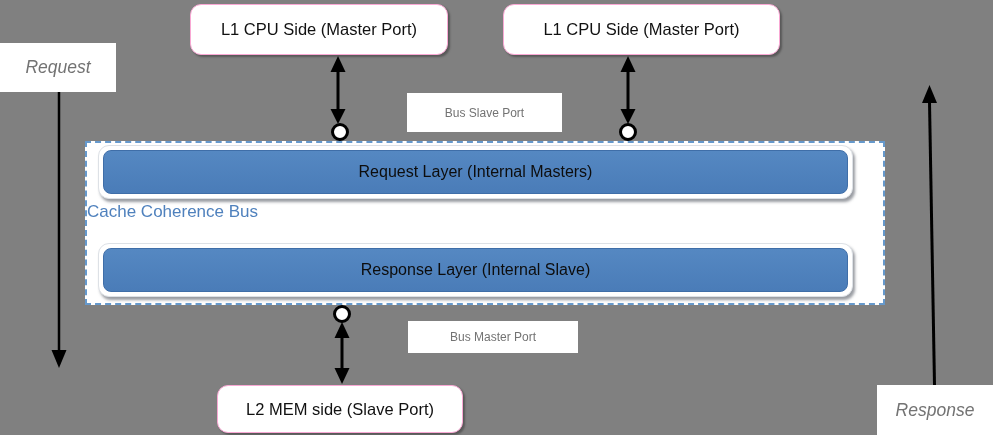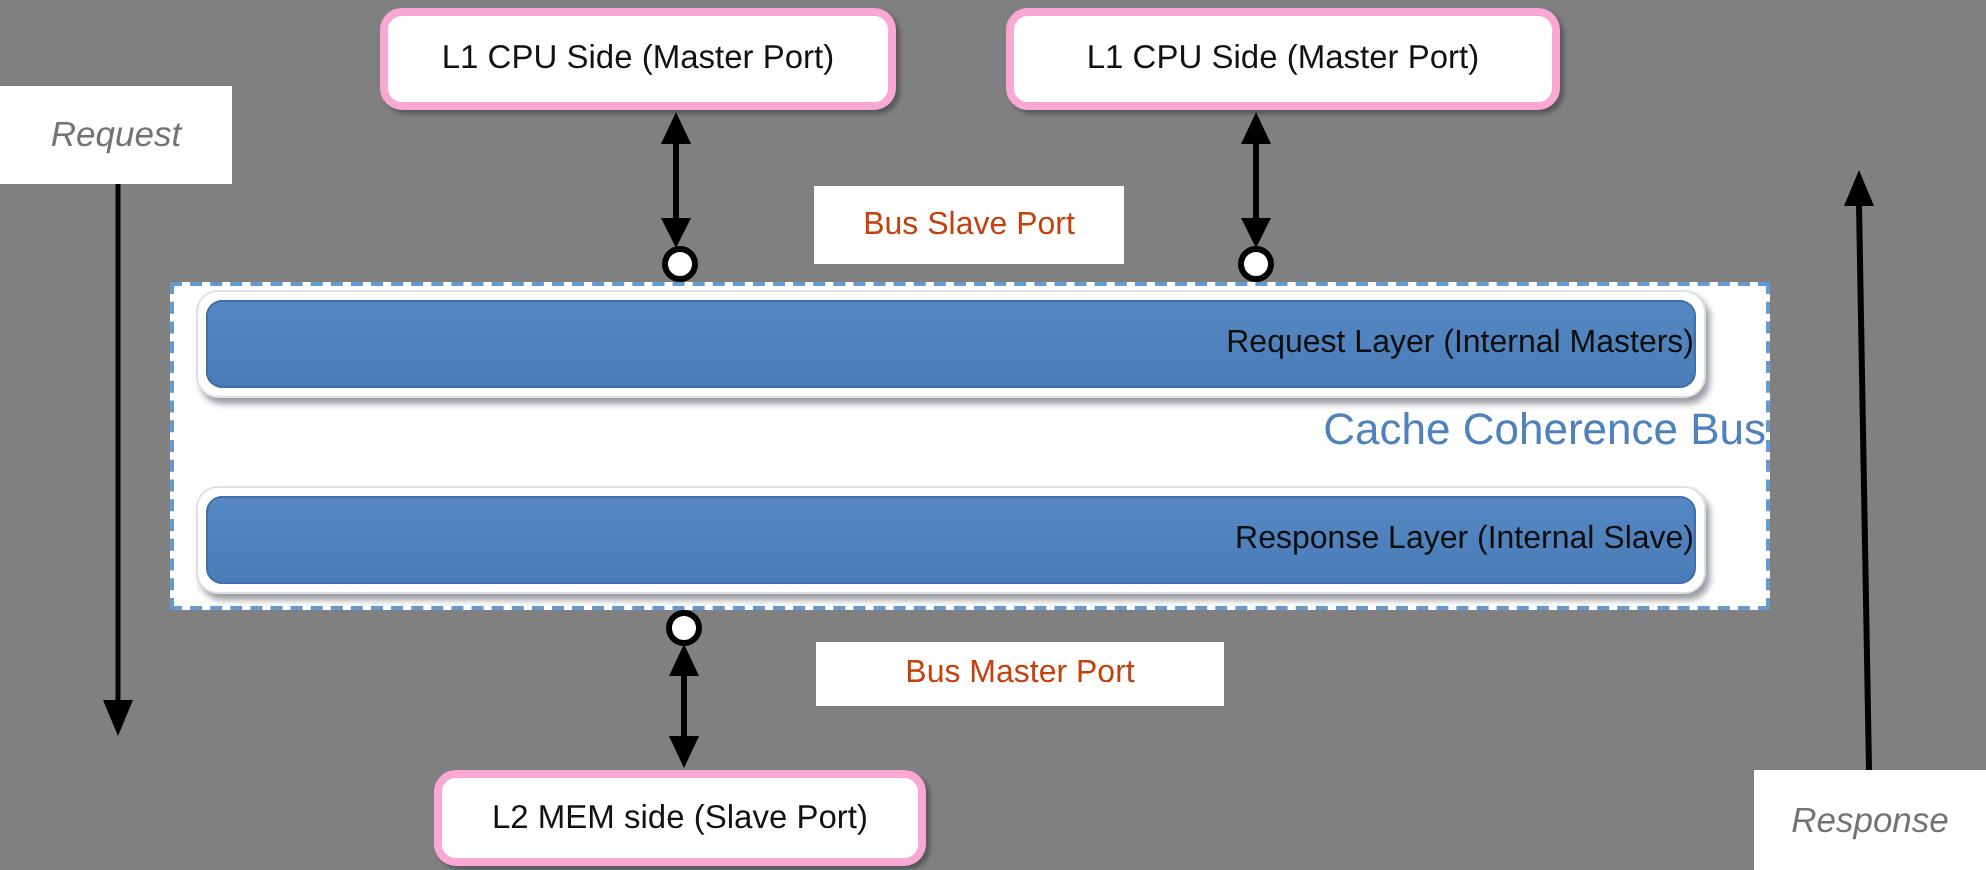--- a/index.html
+++ b/index.html
@@ -33,61 +33,61 @@
     box-shadow: 2px 3px 3px rgba(70,75,85,0.55);
   }
   .layer-bar.request-layer  { top: 2px; }
   .layer-bar.response-layer { top: 100px; }
   .layer-inner {
     position: absolute;
     left: 4px; right: 4px; top: 4px; bottom: 4px;
     background: linear-gradient(#5588c2, #4a7cb8);
     border: 1px solid #3f6ea8;
     border-radius: 8px;
-    display: flex; align-items: center; justify-content: flex-end;
+    display: flex; align-items: center; justify-content: center;
     color: #0d0d0d;
     font-size: 16px;
   }
   .bus-title {
     position: absolute;
     left: 0; right: 0; top: 59px;
-    text-align: right;
+    text-align: left;
     color: #4f81bd;
-    font-size: 22px;
+    font-size: 17px;
   }
 
   
   .node-box {
     position: absolute;
     background: #ffffff;
-    border: 4px solid #f9a8d4;
+    border: 1px solid #f9a8d4;
     border-radius: 11px;
     box-shadow: 2px 2px 2px rgba(40,40,40,0.45);
     display: flex; align-items: center; justify-content: center;
     font-size: 16.5px;
     color: #111111;
     z-index: 3;
     box-sizing: border-box;
   }
   .node-box.cpu-left  { left: 190px; top: 4px;   width: 258px; height: 51px; }
   .node-box.cpu-right { left: 503px; top: 4px;   width: 277px; height: 51px; }
   .node-box.mem       { left: 217px; top: 385px; width: 246px; height: 48px; }
 
   
   .label-box {
     position: absolute;
     background: #ffffff;
     display: flex; align-items: center; justify-content: center;
-    color: #c2410c;
-    font-size: 16px;
+    color: #737373;
+    font-size: 12px;
     z-index: 3;
     box-sizing: border-box;
   }
   .label-box.slave-port  { left: 407px; top: 93px;  width: 155px; height: 39px; }
-  .label-box.master-port { left: 408px; top: 321px; width: 204px; height: 32px; }
+  .label-box.master-port { left: 408px; top: 321px; width: 170px; height: 32px; }
 
   .flow-label {
     position: absolute;
     background: #ffffff;
     display: flex; align-items: center; justify-content: center;
     color: #737373;
     font-size: 17.5px;
     font-style: italic;
     z-index: 3;
     box-sizing: border-box;

